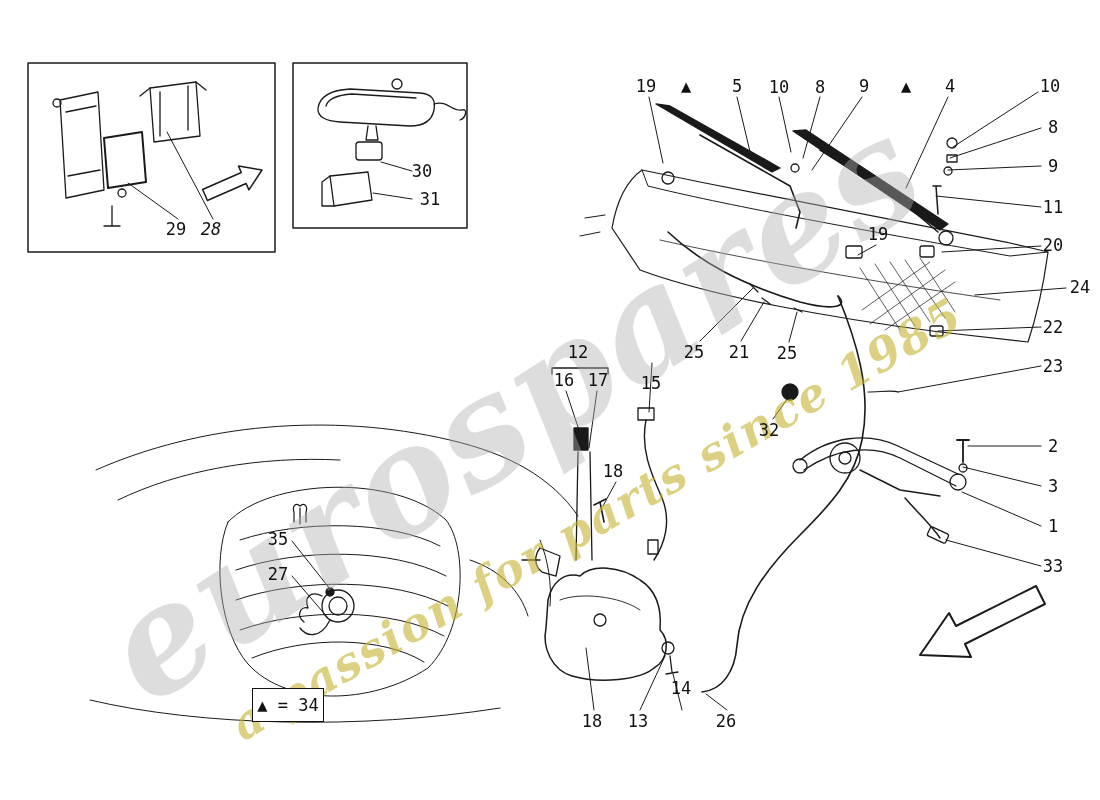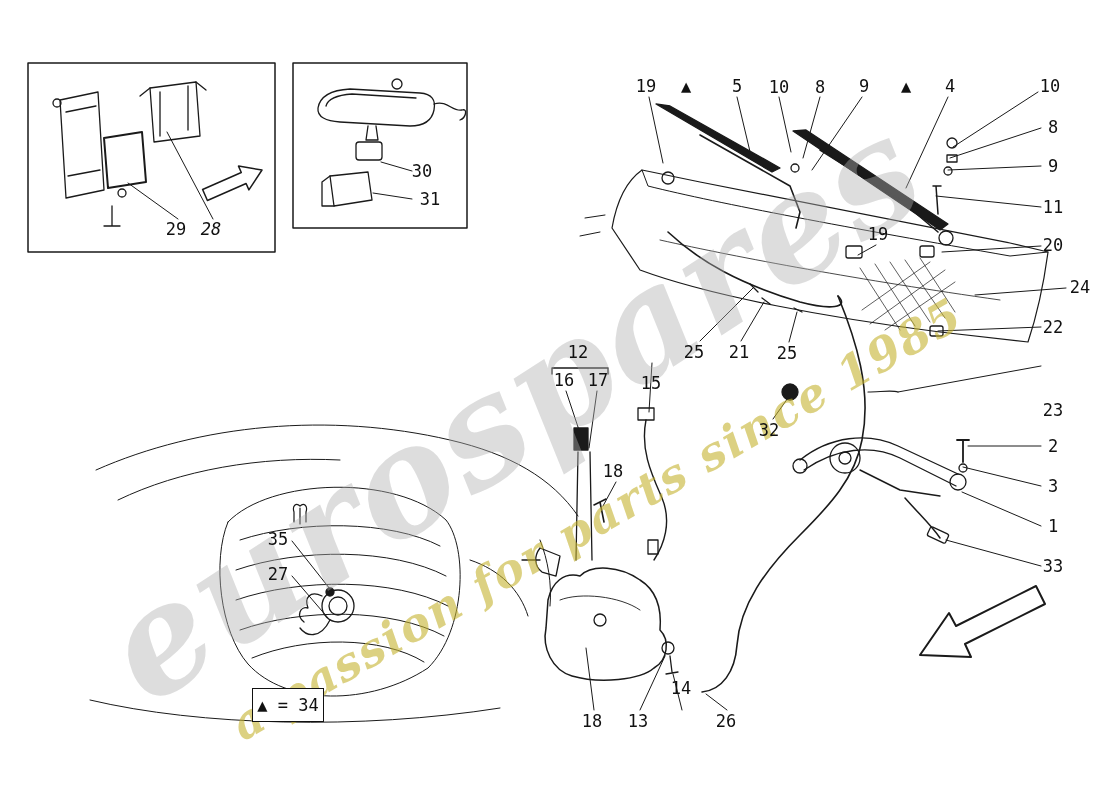--- a/index.html
+++ b/index.html
@@ -161,21 +161,21 @@
       <div class="callout" style="left: 864px; top: 86px;">9</div>
       <div class="callout" style="left: 906px; top: 86px;">▲</div>
       <div class="callout" style="left: 950px; top: 86px;">4</div>
       <div class="callout" style="left: 1050px; top: 86px;">10</div>
       <div class="callout" style="left: 1053px; top: 127px;">8</div>
       <div class="callout" style="left: 1053px; top: 166px;">9</div>
       <div class="callout" style="left: 1053px; top: 207px;">11</div>
       <div class="callout" style="left: 1053px; top: 245px;">20</div>
       <div class="callout" style="left: 1080px; top: 287px;">24</div>
       <div class="callout" style="left: 1053px; top: 327px;">22</div>
-      <div class="callout" style="left: 1053px; top: 366px; margin-top: 44px;">23</div>
+      <div class="callout" style="left: 1053px; top: 366px;">23</div>
       <div class="callout" style="left: 1053px; top: 446px;">2</div>
       <div class="callout" style="left: 1053px; top: 486px;">3</div>
       <div class="callout" style="left: 1053px; top: 526px;">1</div>
       <div class="callout" style="left: 1053px; top: 566px;">33</div>
       <div class="callout" style="left: 878px; top: 234px;">19</div>
       <div class="callout" style="left: 694px; top: 352px;">25</div>
       <div class="callout" style="left: 739px; top: 352px;">21</div>
       <div class="callout" style="left: 787px; top: 353px;">25</div>
       <div class="callout" style="left: 769px; top: 430px;">32</div>
       <div class="callout" style="left: 578px; top: 352px;">12</div>

